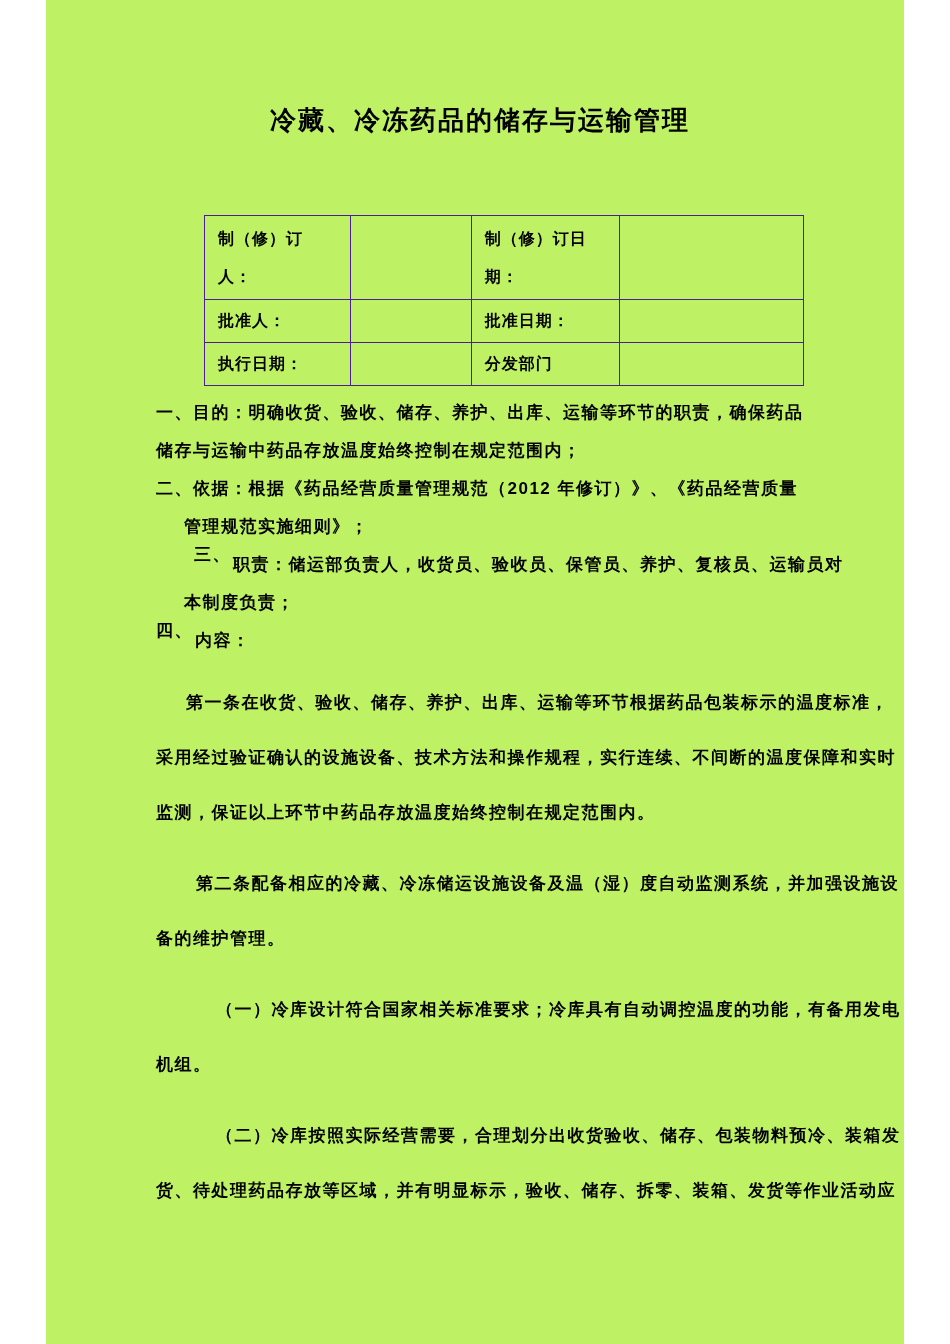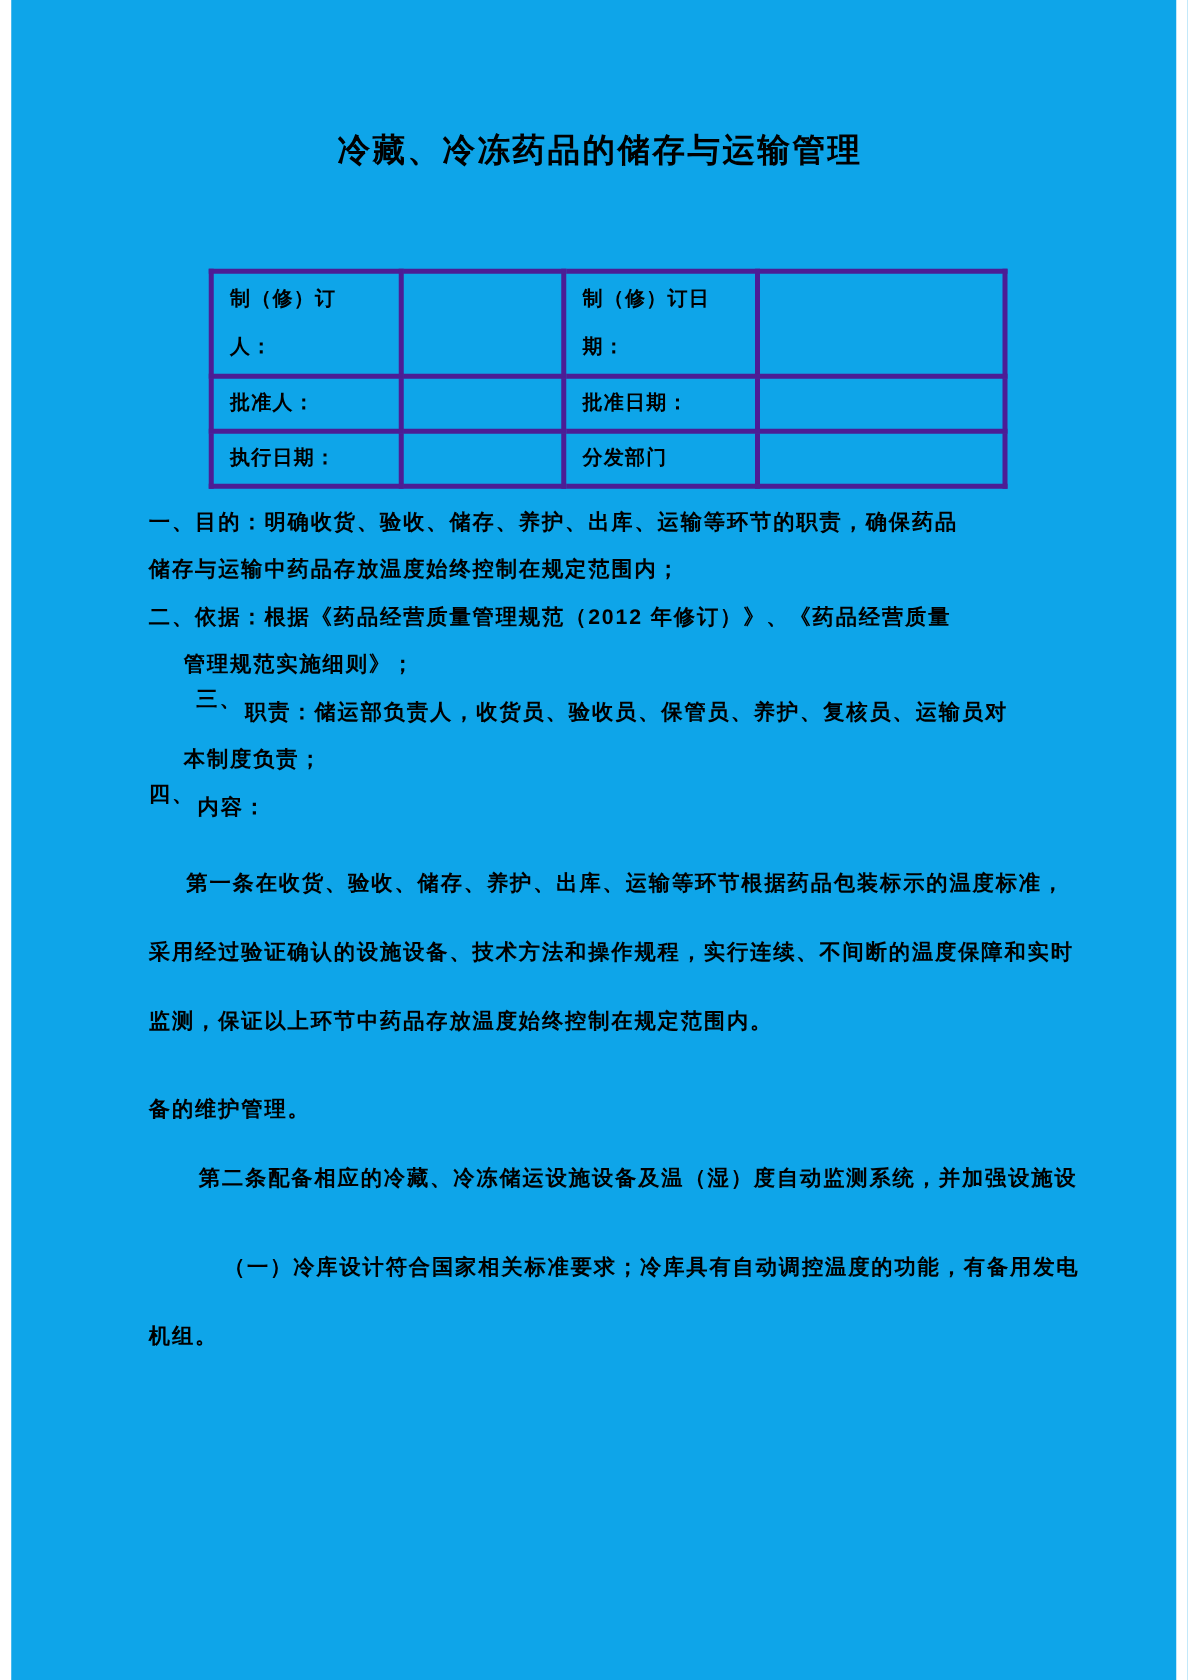--- a/index.html
+++ b/index.html
@@ -1,43 +1,43 @@
 <!DOCTYPE html>
 <html><head>
 <meta charset="utf-8">
 <style>
   * { margin: 0; padding: 0; box-sizing: border-box; }
   html, body { background: #ffffff; }
   body { font-family: "Liberation Sans", "DejaVu Sans", sans-serif; color: #000; }
 
   .page {
-    width: 932px;
+    width: 858px;
     min-height: 1344px;
     margin: 0 auto;
-    background: #0ea5e9;
+    background: #bef264;
     padding: 103px 100px 40px 110px;
     position: relative;
   }
 
   .title {
     text-align: center;
     font-size: 26px;
     font-weight: 700;
     letter-spacing: 2px;
     line-height: 34px;
     margin-bottom: 78px;
   }
 
   table.approval {
     border-collapse: collapse;
     table-layout: fixed;
     margin-left: 48px;
   }
   table.approval td {
-    border: 4px solid #4c1d95;
+    border: 1px solid #4c1d95;
     font-size: 16px;
     font-weight: 600;
     letter-spacing: 1px;
     line-height: 38px;
     vertical-align: middle;
     padding: 1px 6px 1px 13px;
     white-space: pre-line;
   }
   tr.row-tall { height: 84px; }
   tr.row-std  { height: 43px; }
@@ -122,25 +122,29 @@
 
     <div class="line"><span class="marker">四、</span><span>内容：</span></div>
 
     <div class="para">
       <div class="line wind30">第一条在收货、验收、储存、养护、出库、运输等环节根据药品包装标示的温度标准，</div>
       <div class="line">采用经过验证确认的设施设备、技术方法和操作规程，实行连续、不间断的温度保障和实时</div>
       <div class="line">监测，保证以上环节中药品存放温度始终控制在规定范围内。</div>
     </div>
 
     <div class="para">
+      <div class="line wind40">第二条配备相应的冷藏、冷冻储运设施设备及温（湿）度自动监测系统，并加强设施设</div>
       <div class="line">备的维护管理。</div>
-      <div class="line wind40">第二条配备相应的冷藏、冷冻储运设施设备及温（湿）度自动监测系统，并加强设施设</div>
     </div>
 
     <div class="para">
       <div class="line wind60">（一）冷库设计符合国家相关标准要求；冷库具有自动调控温度的功能，有备用发电</div>
       <div class="line">机组。</div>
     </div>
 
+    <div class="para">
+      <div class="line wind60">（二）冷库按照实际经营需要，合理划分出收货验收、储存、包装物料预冷、装箱发</div>
+      <div class="line">货、待处理药品存放等区域，并有明显标示，验收、储存、拆零、装箱、发货等作业活动应</div>
+    </div>
 
   </div>
 
 </div>
 
 </body></html>

